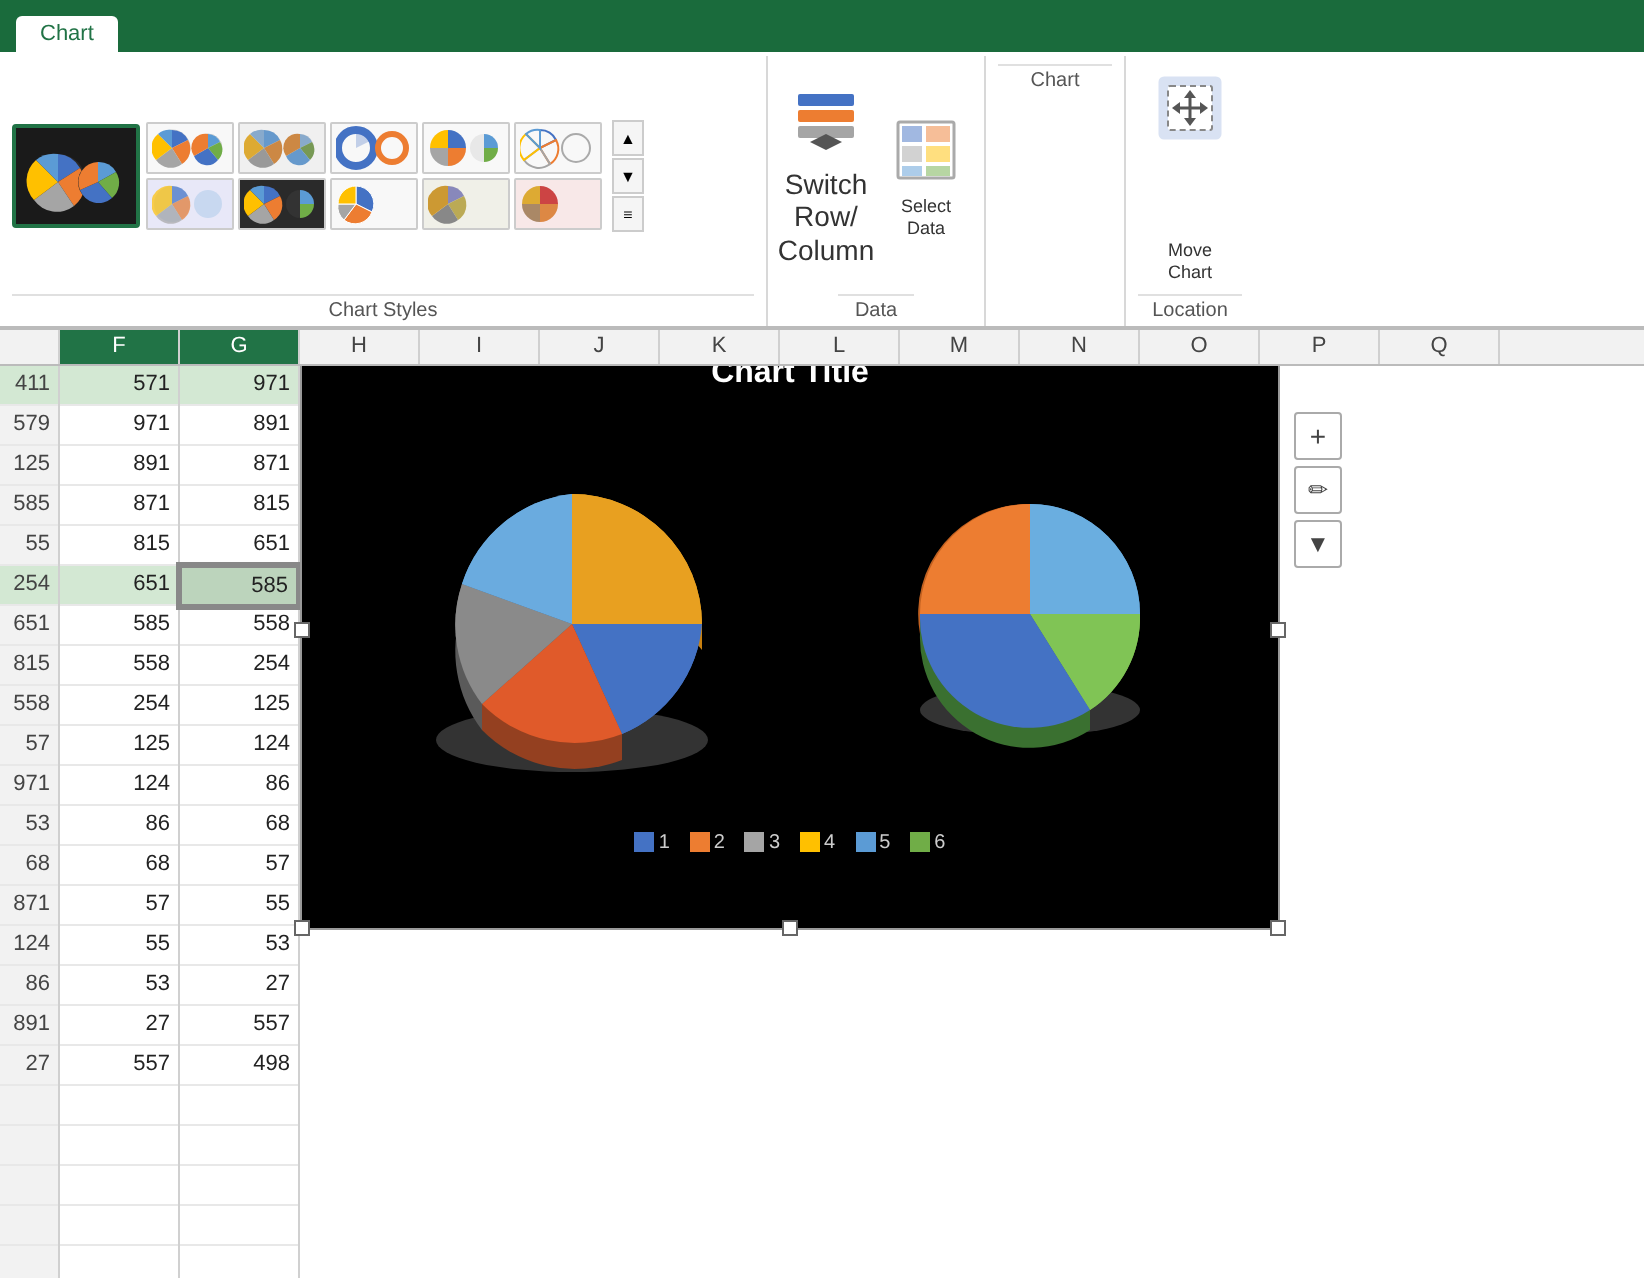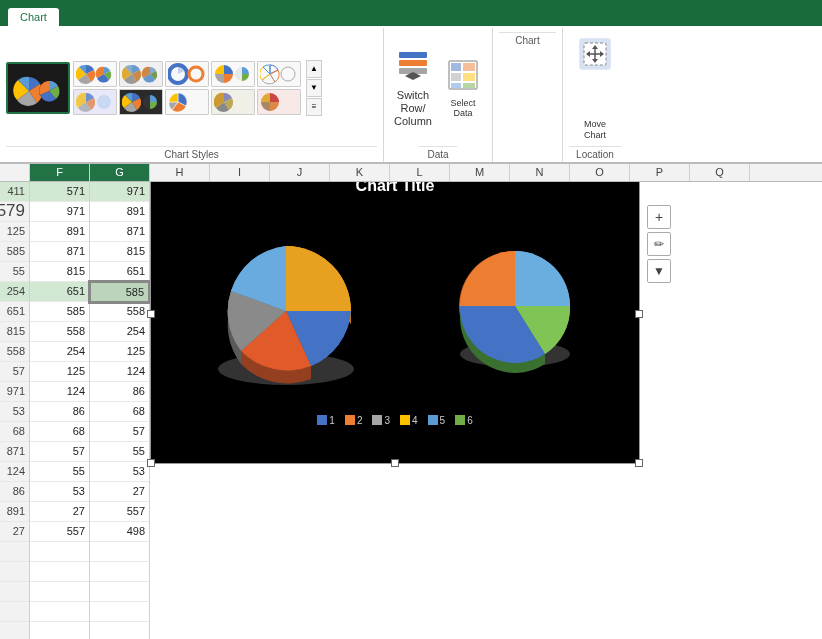--- a/index.html
+++ b/index.html
@@ -173,21 +173,21 @@
         <div style="display:flex; flex-direction:column; align-items:center; cursor:pointer; width:46px; padding:4px 2px; border:1px solid transparent; border-radius:2px; min-height:60px; justify-content:center;">
           <div style="font-size:28px; color:#444; line-height:1;">
             <svg width="32" height="32" viewBox="0 0 32 32">
               <rect x="2" y="2" width="28" height="6" rx="1" fill="#4472c4"></rect>
               <rect x="2" y="10" width="28" height="6" rx="1" fill="#ed7d31"></rect>
               <rect x="2" y="18" width="28" height="6" rx="1" fill="#a5a5a5"></rect>
               <path d="M8,26 L16,30 L16,22 Z" fill="#555"></path>
               <path d="M24,26 L16,30 L16,22 Z" fill="#555"></path>
             </svg>
           </div>
-          <div style="font-size:11px; text-align:center; color:#333; line-height:1.2; margin-top:2px;">Switch Row/<br>Column</div>
+          <div style="font-size:14px; text-align:center; color:#333; line-height:1.2; margin-top:2px;">Switch Row/<br>Column</div>
         </div>
 
         <div style="display:flex; flex-direction:column; align-items:center; cursor:pointer; width:46px; padding:4px 2px; border:1px solid transparent; border-radius:2px; min-height:60px; justify-content:flex-end;">
           <div style="font-size:28px; color:#444; line-height:1;">
             <svg width="32" height="32" viewBox="0 0 32 32">
               <rect x="2" y="2" width="28" height="28" rx="1" fill="none" stroke="#aaa" stroke-width="1.5"></rect>
               <rect x="4" y="4" width="10" height="8" fill="#4472c4" opacity="0.5"></rect>
               <rect x="16" y="4" width="12" height="8" fill="#ed7d31" opacity="0.5"></rect>
               <rect x="4" y="14" width="10" height="8" fill="#a5a5a5" opacity="0.5"></rect>
               <rect x="16" y="14" width="12" height="8" fill="#ffc000" opacity="0.5"></rect>
@@ -244,21 +244,21 @@
     <div style="width:60px; border-right:1px solid #d0d0d0; text-align:center; font-size:11px; color:#444; display:flex; align-items:center; justify-content:center;">N</div>
     <div style="width:60px; border-right:1px solid #d0d0d0; text-align:center; font-size:11px; color:#444; display:flex; align-items:center; justify-content:center;">O</div>
     <div style="width:60px; border-right:1px solid #d0d0d0; text-align:center; font-size:11px; color:#444; display:flex; align-items:center; justify-content:center;">P</div>
     <div style="width:60px; border-right:1px solid #d0d0d0; text-align:center; font-size:11px; color:#444; display:flex; align-items:center; justify-content:center;">Q</div>
   </div>
 
   <div style="display:flex;">
 
     <div style="display:flex; flex-direction:column; border-right:1px solid #d0d0d0; background:#f2f2f2; min-width:30px; width:30px;">
       <div style="height:20px; display:flex; align-items:center; justify-content:flex-end; padding-right:4px; font-size:11px; color:#444; border-bottom:1px solid #e8e8e8; background:#d3e8d3;">411</div>
-      <div style="height:20px; display:flex; align-items:center; justify-content:flex-end; padding-right:4px; font-size:17px; color:#444; border-bottom:1px solid #e8e8e8;">579</div>
+      <div style="height:20px; display:flex; align-items:center; justify-content:flex-end; padding-right:4px; font-size:11px; color:#444; border-bottom:1px solid #e8e8e8;">579</div>
       <div style="height:20px; display:flex; align-items:center; justify-content:flex-end; padding-right:4px; font-size:11px; color:#444; border-bottom:1px solid #e8e8e8;">125</div>
       <div style="height:20px; display:flex; align-items:center; justify-content:flex-end; padding-right:4px; font-size:11px; color:#444; border-bottom:1px solid #e8e8e8;">585</div>
       <div style="height:20px; display:flex; align-items:center; justify-content:flex-end; padding-right:4px; font-size:11px; color:#444; border-bottom:1px solid #e8e8e8;">55</div>
       <div style="height:20px; display:flex; align-items:center; justify-content:flex-end; padding-right:4px; font-size:11px; color:#444; border-bottom:1px solid #e8e8e8; background:#d3e8d3;">254</div>
       <div style="height:20px; display:flex; align-items:center; justify-content:flex-end; padding-right:4px; font-size:11px; color:#444; border-bottom:1px solid #e8e8e8;">651</div>
       <div style="height:20px; display:flex; align-items:center; justify-content:flex-end; padding-right:4px; font-size:11px; color:#444; border-bottom:1px solid #e8e8e8;">815</div>
       <div style="height:20px; display:flex; align-items:center; justify-content:flex-end; padding-right:4px; font-size:11px; color:#444; border-bottom:1px solid #e8e8e8;">558</div>
       <div style="height:20px; display:flex; align-items:center; justify-content:flex-end; padding-right:4px; font-size:11px; color:#444; border-bottom:1px solid #e8e8e8;">57</div>
       <div style="height:20px; display:flex; align-items:center; justify-content:flex-end; padding-right:4px; font-size:11px; color:#444; border-bottom:1px solid #e8e8e8;">971</div>
       <div style="height:20px; display:flex; align-items:center; justify-content:flex-end; padding-right:4px; font-size:11px; color:#444; border-bottom:1px solid #e8e8e8;">53</div>

